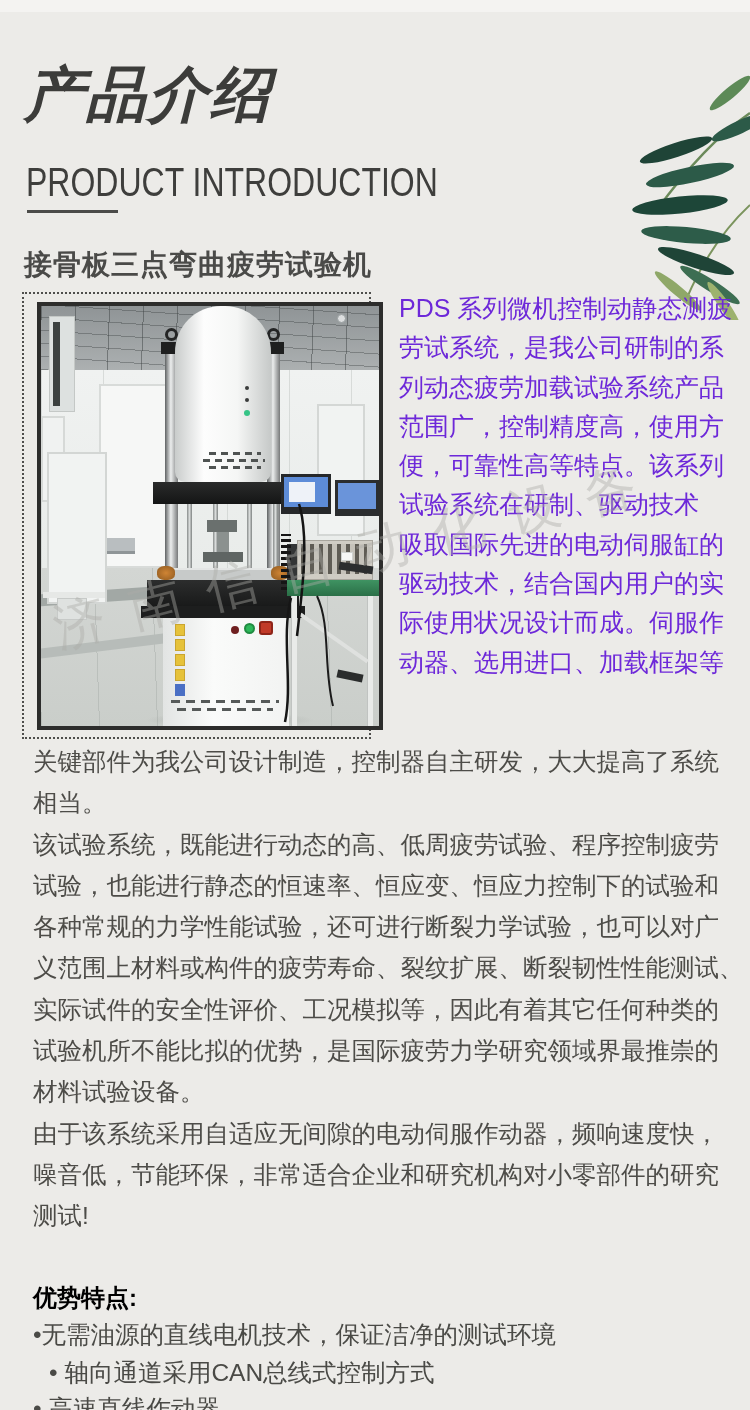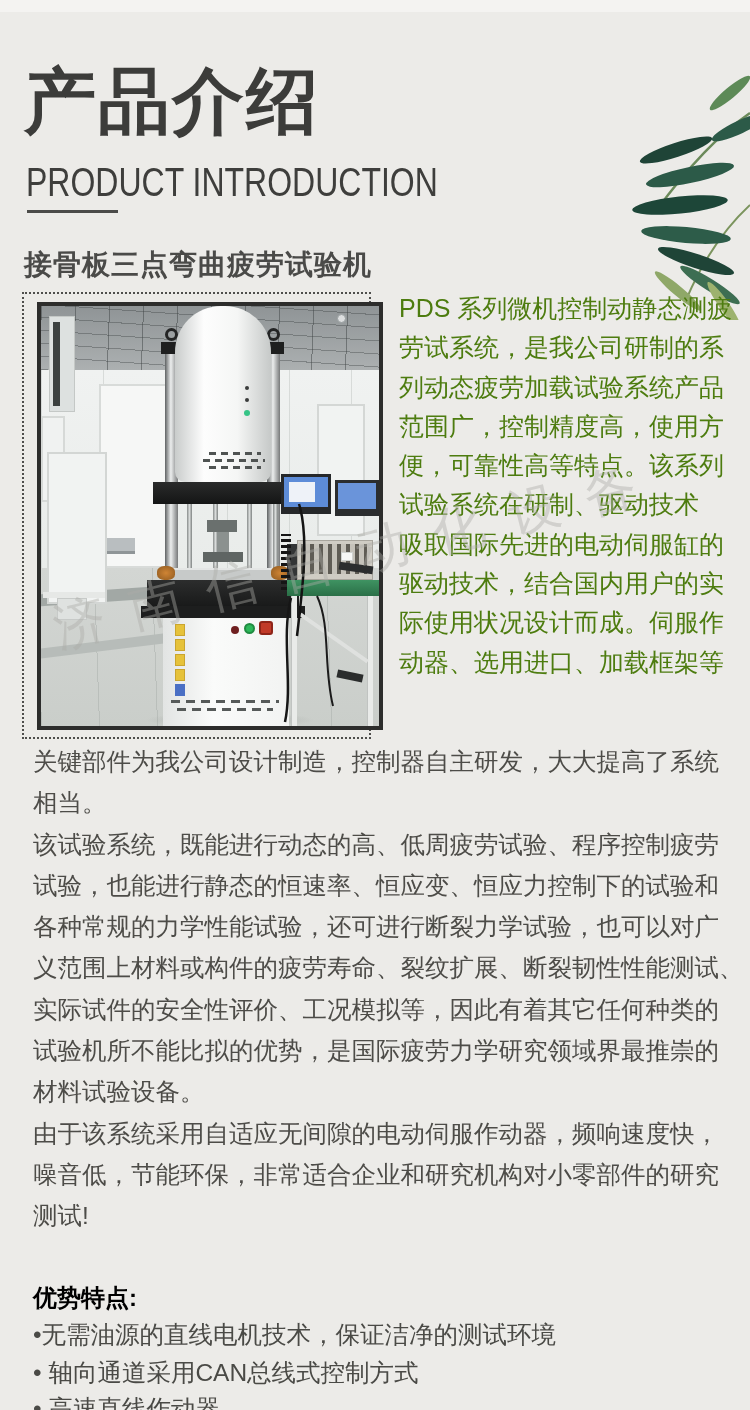--- a/index.html
+++ b/index.html
@@ -2,22 +2,22 @@
 <html><head>
 <meta charset="utf-8">
 <style>
   * { margin:0; padding:0; box-sizing:border-box; }
   html,body { width:750px; }
   body { font-family:"Liberation Sans","DejaVu Sans",sans-serif; background:#ecebe8; }
   #page { position:relative; width:750px; height:1410px; background:#ecebe8; overflow:hidden; }
 
   .top-strip { position:absolute; left:0; top:0; width:750px; height:12px; background:#f4f3f1; }
 
-  .big-title { position:absolute; left:24px; top:62px; font-size:72px; font-weight:900;
-               color:#3c3c3a; letter-spacing:2px; line-height:1.1; white-space:nowrap; }
+  .big-title { position:absolute; left:24px; top:62px; font-size:60px; font-weight:900;
+               color:#3c3c3a; letter-spacing:2px; line-height:1.1; white-space:nowrap;font-style:italic; }
   .subtitle  { position:absolute; left:26px; top:160px; font-size:40px; font-weight:500;
                color:#3e3e3c; transform:scaleX(.80); transform-origin:left center; white-space:nowrap; }
   .divider   { position:absolute; left:27px; top:210px; width:91px; height:3px; background:#4b4b49; }
   .section-title { position:absolute; left:24px; top:246px; font-size:28px; font-weight:700;
                color:#4a4a48; letter-spacing:1px; white-space:nowrap; }
 
   .dashed-box { position:absolute; left:22px; top:292px; width:349px; height:447px;
                border:2px dotted #4e4e4c; }
 
   
@@ -109,27 +109,27 @@
   .ph-wbox { left:300px; top:246px; width:12px; height:9px; background:#f6f7f6; border:1px solid #cfd2d0; }
   .ph-legA { left:250px; top:290px; width:6px; height:130px; background:#e9ebe9; border-left:1px solid #c0c3c1; }
   .ph-legB { left:326px; top:290px; width:6px; height:130px; background:#e9ebe9; border-left:1px solid #c0c3c1; }
   .ph-brace { left:252px; top:330px; width:82px; height:4px; background:#dfe1df; transform:rotate(35deg); }
   .ph-plug { left:296px; top:366px; width:26px; height:8px; background:#2a2c2c; transform:rotate(12deg); }
   .ph-cables { position:absolute; left:0; top:0; }
 
   
   .ln { white-space:nowrap; }
   .intro-col { position:absolute; left:399px; top:289px; font-size:25px; line-height:39.3px;
-      color:#4d7c0f; }
+      color:#6d28d9; }
   .bodytext  { position:absolute; left:33px; top:741px; font-size:24.5px; line-height:41.3px;
       color:#4d4c48; }
   .features-heading { position:absolute; left:33px; top:1282px; font-size:24px; font-weight:700;
       color:#000000; white-space:nowrap; }
   .bullet { position:absolute; left:33px; font-size:24.5px; color:#4a4a46; white-space:nowrap; }
-  .b1 { top:1318px; } .b2 { top:1356px; } .b3 { top:1392px; }
+  .b1 { top:1318px; } .b2 { top:1356px;margin-left:16px; } .b3 { top:1392px; }
 
   .watermark { position:absolute; left:55px; top:595px; font-size:52px; letter-spacing:26px;
       color:rgba(172,172,168,.42); transform:rotate(-14deg); transform-origin:left center;
       white-space:nowrap; pointer-events:none; z-index:5; }
 
   .leaves { position:absolute; left:618px; top:55px; width:132px; height:265px; }
 </style>
 </head>
 <body>
 

